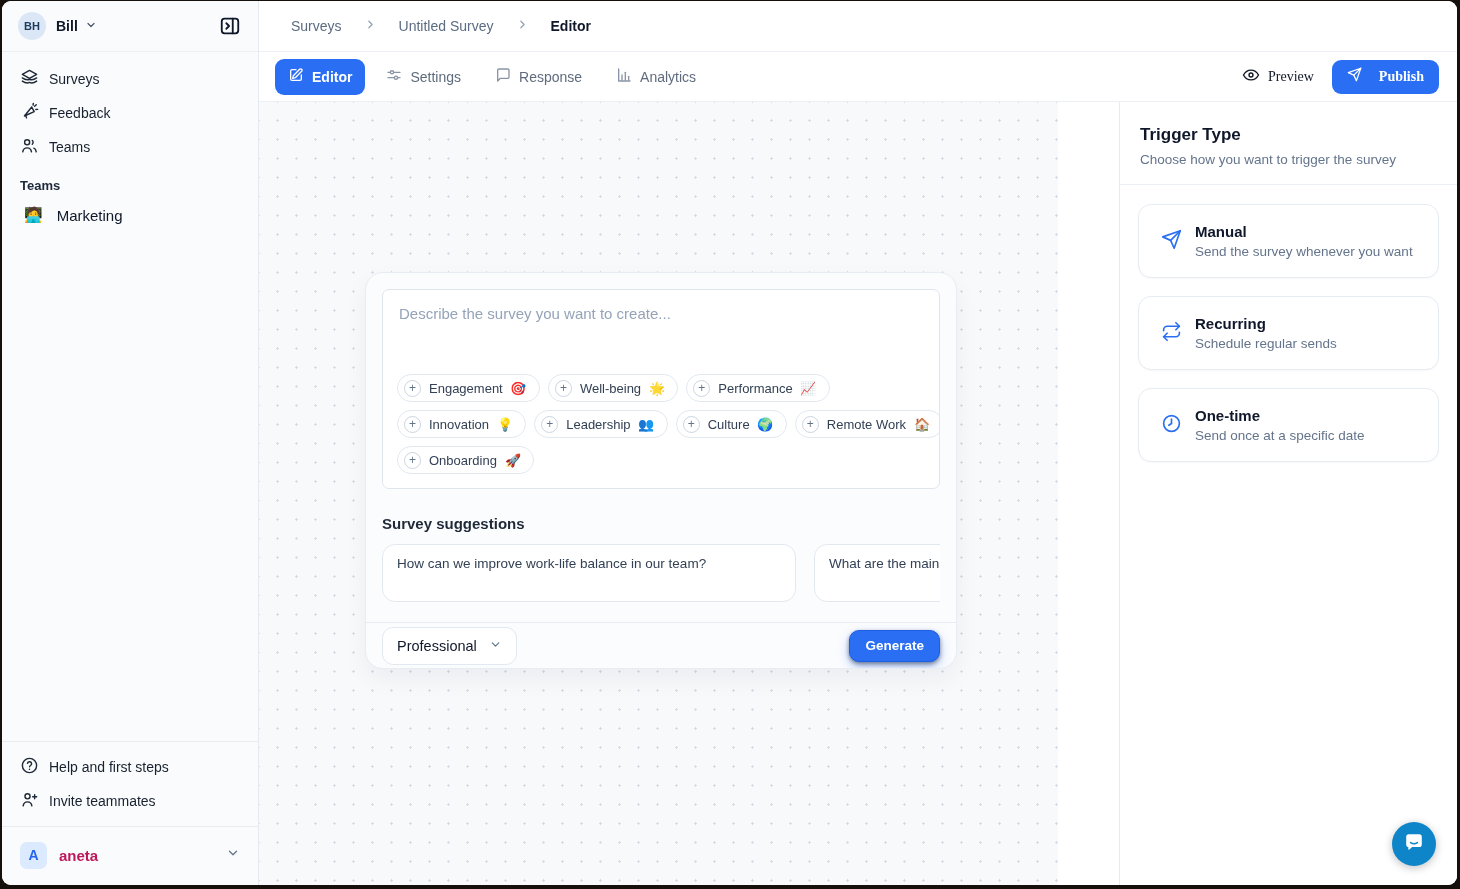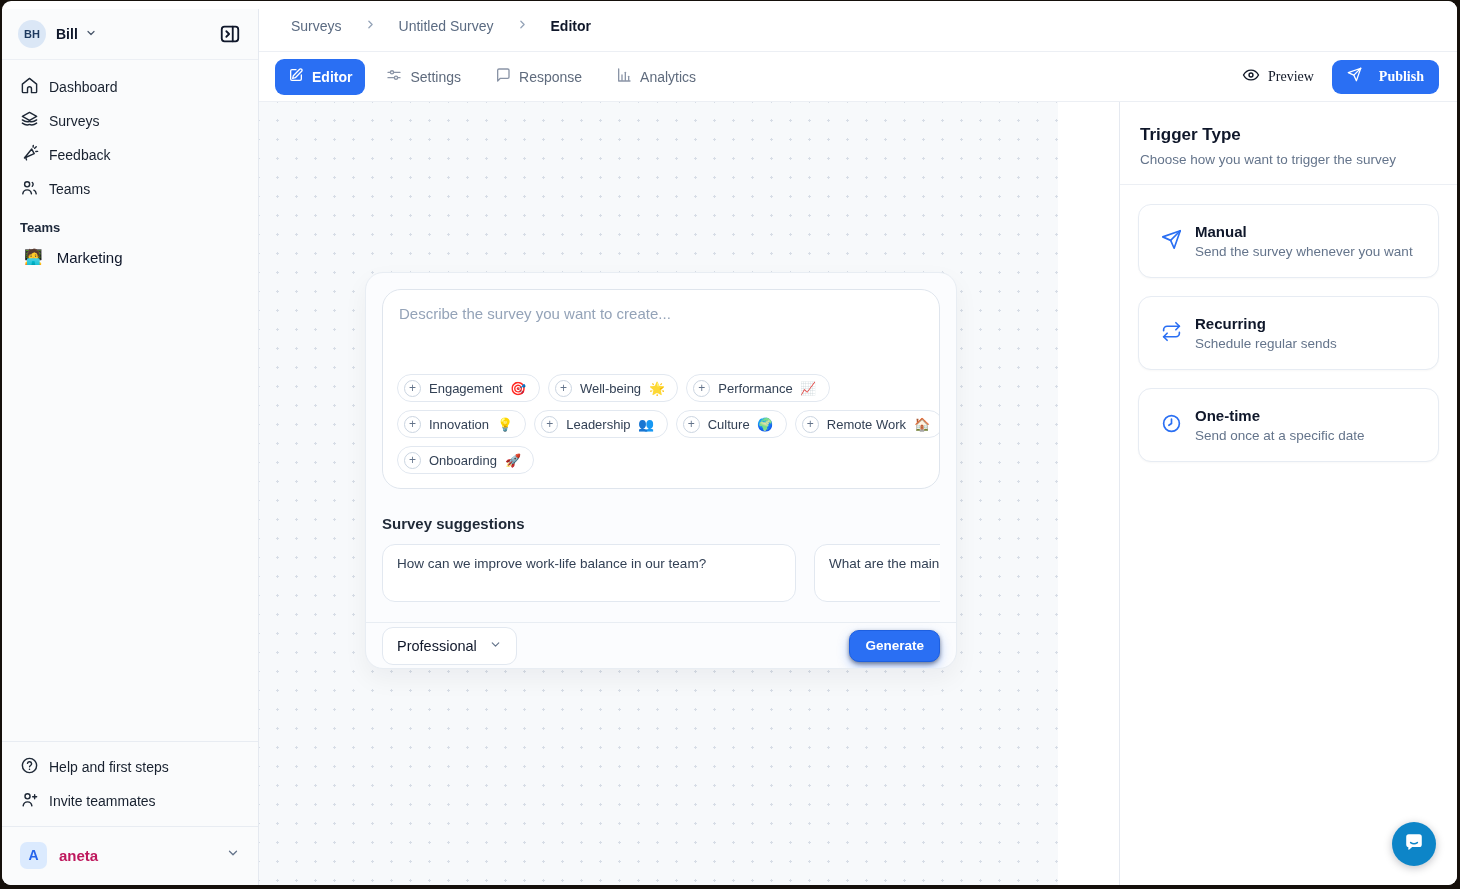--- a/index.html
+++ b/index.html
@@ -1,20 +1,20 @@
 <!DOCTYPE html>
 <html style="--accent: #2a6ff3; --accent-dark: #1d5fe0; --intercom: #0d85c8;"><head>
 <meta charset="utf-8">
 <style>
   * { margin:0; padding:0; box-sizing:border-box; }
   html,body { width:1460px; height:889px; background:#15100b; font-family:"Liberation Sans", sans-serif; overflow:hidden; }
   .app { position:absolute; left:2px; top:1px; right:3px; bottom:4px; background:#ffffff; border-radius:9px; overflow:hidden; }
 
   
-  .sidebar { position:absolute; left:0; top:8px; bottom:0; width:257px; background:#fafbfc; border-right:1px solid #e5e9f0; display:flex; flex-direction:column; }
+  .sidebar { position:absolute; left:0; top:0; bottom:0; width:257px; background:#fafbfc; border-right:1px solid #e5e9f0; display:flex; flex-direction:column; }
   .sb-header { height:51px; flex:none; display:flex; align-items:center; padding:0 14px 0 16px; border-bottom:1px solid #eceff4; }
   .avatar-circle { width:28px; height:28px; border-radius:50%; background:#dbe7f6; color:#1e3a5f; font-size:11px; font-weight:bold; display:flex; align-items:center; justify-content:center; }
   .sb-user { display:flex; align-items:center; gap:7px; margin-left:10px; cursor:pointer; }
   .sb-user .name { font-size:14px; font-weight:bold; color:#0f172a; }
   .sb-toggle { margin-left:auto; width:28px; height:28px; display:flex; align-items:center; justify-content:center; border-radius:6px; cursor:pointer; }
   .sb-nav { padding:10px 12px 0; }
   .sb-item { display:flex; align-items:center; gap:10px; height:34px; padding:0 6px; border-radius:8px; font-size:14px; color:#18212f; cursor:pointer; }
   .sb-item svg { flex:none; }
   .sb-section { font-size:13px; font-weight:bold; color:#1e293b; padding:14px 18px 4px; }
   .sb-team { display:flex; align-items:center; gap:14px; height:36px; padding:0 10px; margin:0 12px; border-radius:8px; font-size:15px; color:#0f172a; cursor:pointer; }
@@ -41,21 +41,21 @@
   .toolbar-right { margin-left:auto; display:flex; align-items:center; gap:18px;font-family:Liberation Serif, serif; }
   .preview-btn { display:flex; align-items:center; gap:8px; font-size:14px; color:#111827; cursor:pointer; }
   .publish-btn { display:flex; align-items:center; gap:17px; height:34px; padding:0 15px; border:none; border-radius:9px; background:var(--accent,#2a6ff3); color:#fff; font-size:14px; font-weight:bold; cursor:pointer; font-family:inherit; }
 
   
   .canvas { position:absolute; left:257px; top:101px; right:399px; bottom:0; background-color:#f7f9fb;
     background-image:radial-gradient(#d7dde6 1.2px, transparent 1.3px); background-size:19px 19px; background-position:9px 9px; }
 
   .composer { position:absolute; left:106px; top:170px; width:592px; border:1px solid #e8edf3; border-radius:18px; background:#fbfcfe; box-shadow:0 10px 24px rgba(15,23,42,.05); overflow:hidden; }
   .composer-body { padding:16px 16px 20px; }
-  .prompt-box { background:#fff; border:1px solid #dfe5ed; border-radius:19px; height:200px; display:flex; flex-direction:column; overflow:hidden; }
+  .prompt-box { background:#fff; border:1px solid #dfe5ed; border-radius:7px; height:200px; display:flex; flex-direction:column; overflow:hidden; }
   .prompt-box textarea { border:none; outline:none; resize:none; flex:1; padding:15px 16px; font-size:15px; font-family:inherit; color:#0f172a; background:transparent; }
   .prompt-box textarea::placeholder { color:#94a3b8; }
   .chip-rows { padding:0 14px 14px; display:flex; flex-direction:column; gap:8px; }
   .chip-row { display:flex; gap:8px; }
   .chip { display:inline-flex; align-items:center; gap:8px; height:28px; padding:0 12px 0 6px; background:#fff; border:1px solid #e2e8f0; border-radius:15px; font-size:13px; color:#334155; cursor:pointer; white-space:nowrap; }
   .chip .plus { width:17px; height:17px; border-radius:50%; border:1px solid #cbd5e1; color:#64748b; font-size:12px; line-height:15px; text-align:center; flex:none; }
   .chip .emoji { font-size:13px; }
   .sugg-title { margin:26px 0 12px; font-size:15px; font-weight:bold; color:#1f2937; }
   .sugg-row { display:flex; gap:18px; height:58px; overflow:hidden; }
   .sugg-card { flex:none; background:#fff; border:1px solid #e2e8f0; border-radius:13px; padding:11px 14px; font-size:13.5px; color:#334155; cursor:pointer; }
@@ -100,26 +100,20 @@
             <rect x="3" y="4" width="18" height="16" rx="3"></rect>
             <line x1="15" y1="4" x2="15" y2="20"></line>
             <path d="M8 9l3 3-3 3"></path>
           </svg>
       </div>
     </div>
 
     <div class="sb-nav">
       <div class="sb-item">
         <span><svg width="19" height="19" viewBox="0 0 24 24" fill="none" stroke="#1f2937" stroke-width="1.8" stroke-linecap="round" stroke-linejoin="round">
-              <path d="M3 10.2 12 3l9 7.2V20a1 1 0 0 1-1 1h-5.5v-5a2.5 2.5 0 0 0-5 0v5H4a1 1 0 0 1-1-1z"></path>
-            </svg></span>
-        <span>Dashboard</span>
-      </div>
-      <div class="sb-item">
-        <span><svg width="19" height="19" viewBox="0 0 24 24" fill="none" stroke="#1f2937" stroke-width="1.8" stroke-linecap="round" stroke-linejoin="round">
               <path d="M12 3 21 8l-9 5-9-5z"></path>
               <path d="M3 12.5c3 2.2 6 3.2 9 1.7 3 1.5 6 .5 9-1.7"></path>
               <path d="M3 16.5c3 2.2 6 3.2 9 1.7 3 1.5 6 .5 9-1.7"></path>
             </svg></span>
         <span>Surveys</span>
       </div>
       <div class="sb-item">
         <span><svg width="19" height="19" viewBox="0 0 24 24" fill="none" stroke="#1f2937" stroke-width="1.8" stroke-linecap="round" stroke-linejoin="round">
               <path d="M4 15.5 16.5 8l1 6.5L4 15.5z" transform="rotate(-20 11 12)"></path>
               <path d="M7 16l1.2 4"></path>

